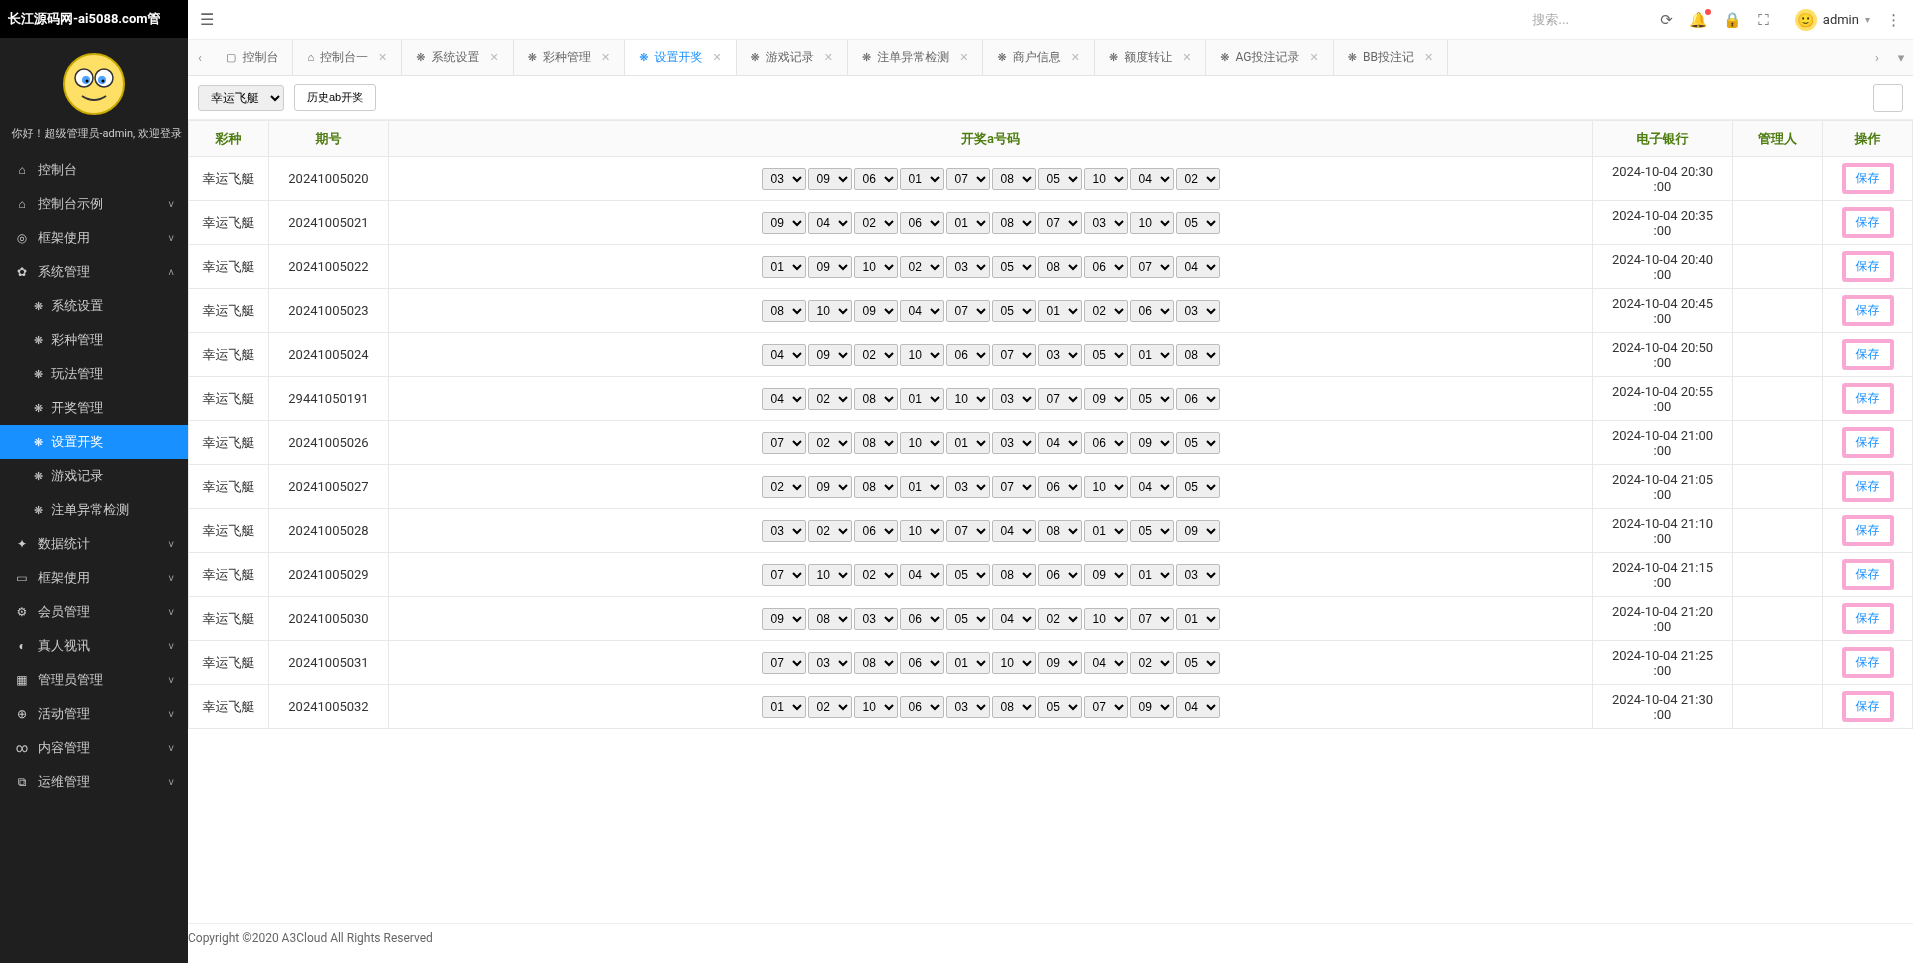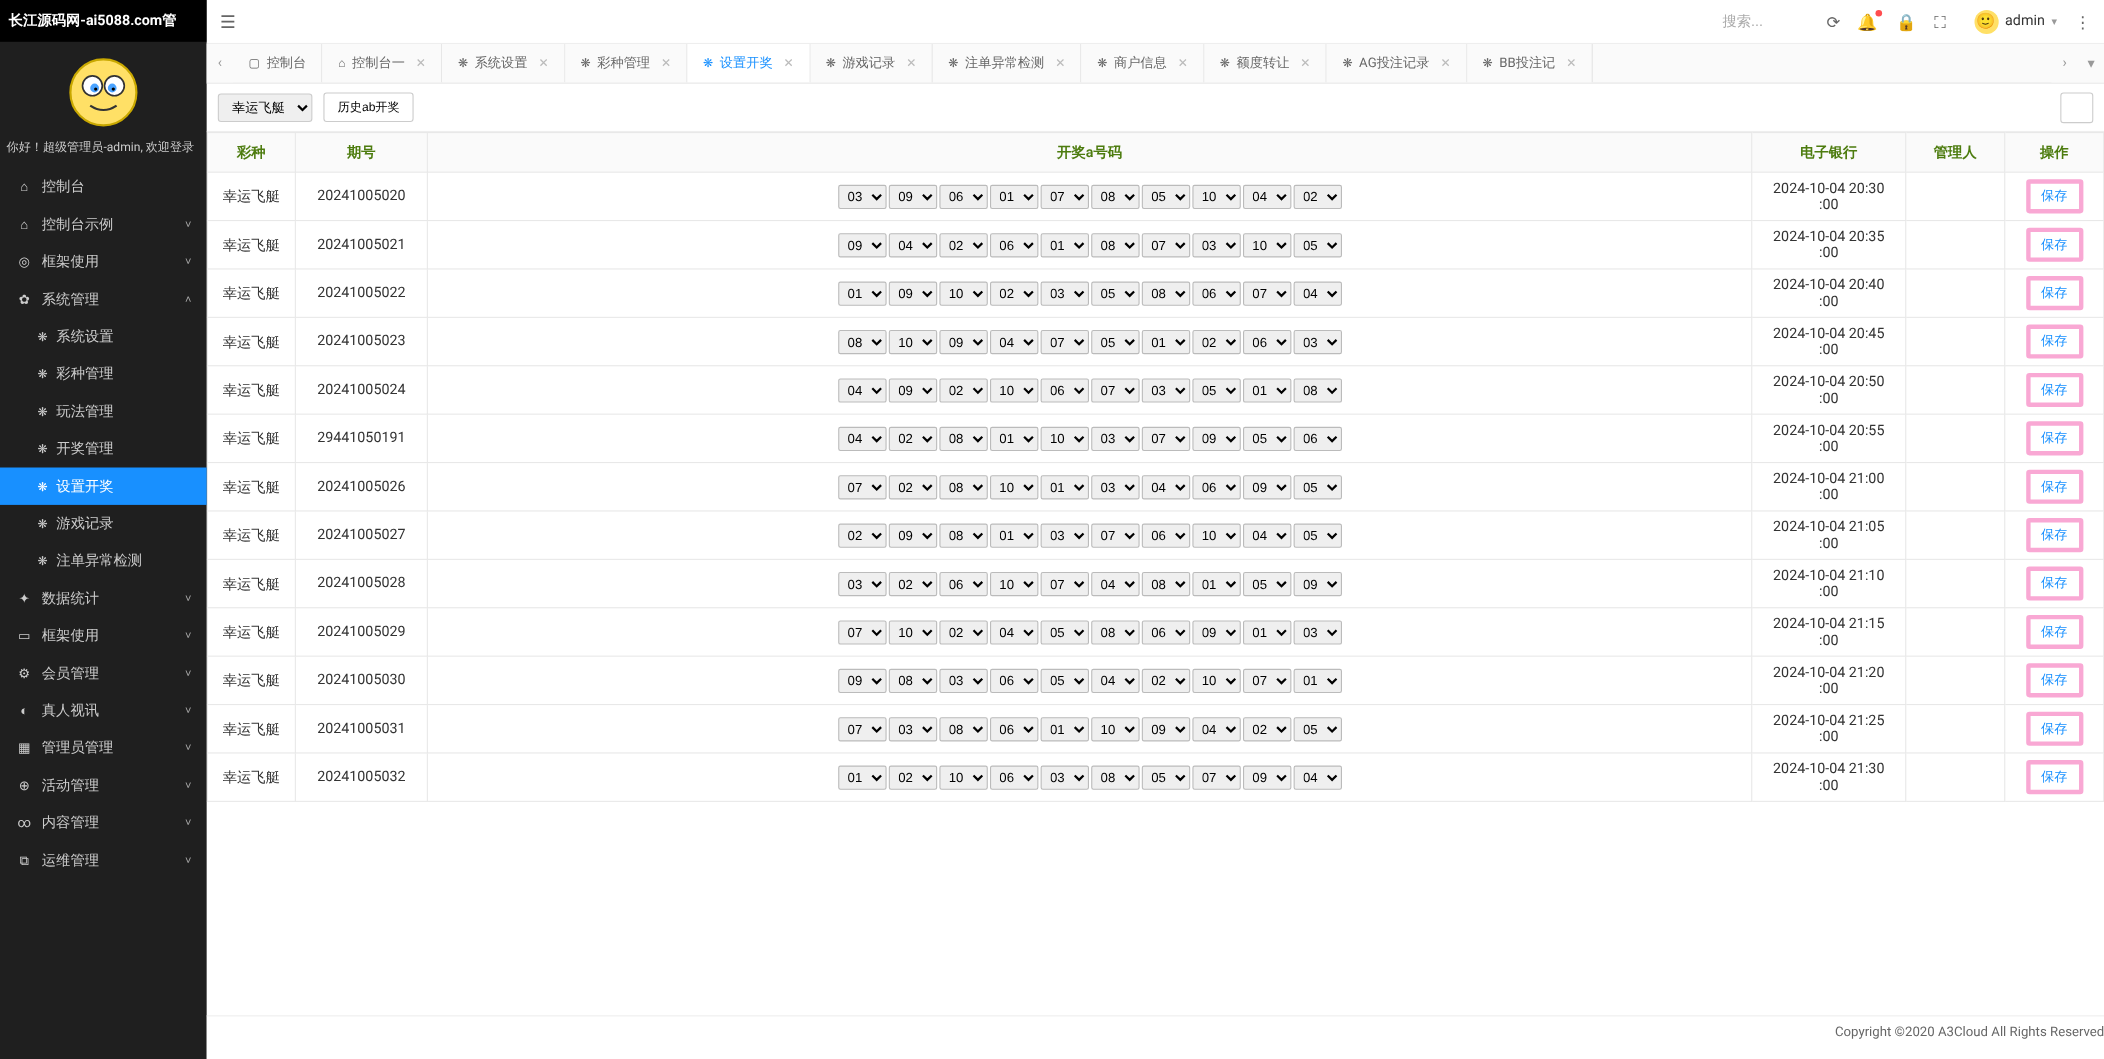--- a/index.html
+++ b/index.html
@@ -4,34 +4,34 @@
 <style>
 * { margin: 0; padding: 0; box-sizing: border-box; }
 body { font-family: -apple-system, BlinkMacSystemFont, "Segoe UI", Roboto, "Helvetica Neue", Arial, sans-serif; font-size: 13px; color: #333; background: #f5f5f5; overflow: hidden; }
 .app { display: flex; height: 100vh; width: 100vw; }
 
 
 .sidebar { width: 188px; background: #1f1f1f; color: #ddd; display: flex; flex-direction: column; flex-shrink: 0; }
 .sidebar-header { background: #000; color: #fff; font-weight: bold; padding: 10px 8px; font-size: 13px; white-space: nowrap; overflow: hidden; }
 .sidebar-avatar { display: flex; justify-content: center; padding: 14px 0 6px; }
 .sidebar-avatar svg { width: 64px; height: 64px; }
-.sidebar-welcome { text-align: left; font-size: 11px; color: #ccc; padding: 4px 6px 12px; }
+.sidebar-welcome { text-align: right; font-size: 11px; color: #ccc; padding: 4px 6px 12px; }
 .sidebar-menu { flex: 1; overflow-y: auto; }
 .menu-item, .submenu-item { display: flex; align-items: center; padding: 8px 14px; cursor: pointer; color: #ccc; font-size: 13px; position: relative; }
 .menu-item .chev { margin-left: auto; font-size: 10px; color: #aaa; }
 .menu-icon { width: 16px; height: 16px; margin-right: 8px; display: inline-flex; align-items: center; justify-content: center; font-size: 12px; }
 .submenu-item { padding-left: 34px; }
 .submenu-item.active { background: #1890ff; color: #fff; }
 .submenu-item .sub-icon { margin-right: 8px; font-size: 11px; }
 
 
 .main { flex: 1; display: flex; flex-direction: column; background: #fff; min-width: 0; }
 .topbar { height: 40px; display: flex; align-items: center; padding: 0 12px; border-bottom: 1px solid #eee; }
 .hamburger { font-size: 16px; cursor: pointer; color: #666; }
-.search-box { margin-left: auto; border: none; font-size: 13px; padding: 4px 8px; width: 120px; color: #15803d; text-align: center; }
+.search-box { margin-left: auto; border: none; font-size: 13px; padding: 4px 8px; width: 120px; color: #15803d; }
 .search-box::placeholder { color: #aaa; }
 .top-icons { display: flex; align-items: center; gap: 16px; margin-left: 16px; }
 .top-icon { cursor: pointer; color: #666; font-size: 15px; position: relative; }
 .bell-dot::after { content: ''; position: absolute; top: -2px; right: -3px; width: 6px; height: 6px; background: #ff4d4f; border-radius: 50%; }
 .user-area { display: flex; align-items: center; gap: 6px; margin-left: 10px; cursor: pointer; }
 .user-avatar { width: 22px; height: 22px; border-radius: 50%; background: #ffe066; display: inline-flex; align-items: center; justify-content: center; font-size: 14px; }
 
 
 .tabs { height: 36px; display: flex; align-items: stretch; border-bottom: 1px solid #e5e5e5; background: #fafafa; position: relative; }
 .tab-scroll-btn { width: 24px; display: flex; align-items: center; justify-content: center; color: #999; cursor: pointer; background: #fafafa; }
@@ -50,21 +50,21 @@
 
 .table-wrap { flex: 1; overflow: auto; }
 table { width: 100%; border-collapse: collapse; font-size: 13px; }
 th, td { border: 1px solid #e8e8e8; padding: 6px 8px; text-align: center; vertical-align: middle; }
 th { background: #fafafa; font-weight: 600; color: #4d7c0f; height: 36px; }
 td.num-cell { padding: 6px 4px; white-space: nowrap; }
 .num-select { padding: 2px 4px; border: 1px solid #bbb; border-radius: 2px; font-size: 12px; margin: 0 1px; }
 .save-btn { border: 4px solid #f9a8d4; color: #1890ff; background: #fff; padding: 3px 10px; border-radius: 3px; font-size: 12px; cursor: pointer; }
 
 
-.footer { height: 40px; line-height: 28px; text-align: right; font-size: 12px; color: #666; border-top: 1px solid #eee; background: #fff; }
+.footer { height: 40px; line-height: 28px; text-align: left; font-size: 12px; color: #666; border-top: 1px solid #eee; background: #fff; }
 
 
 ::-webkit-scrollbar { width: 10px; height: 10px; }
 ::-webkit-scrollbar-thumb { background: #ccc; border-radius: 5px; }
 </style>
 </head>
 <body>
 
 <div class="app">
   <aside class="sidebar">

